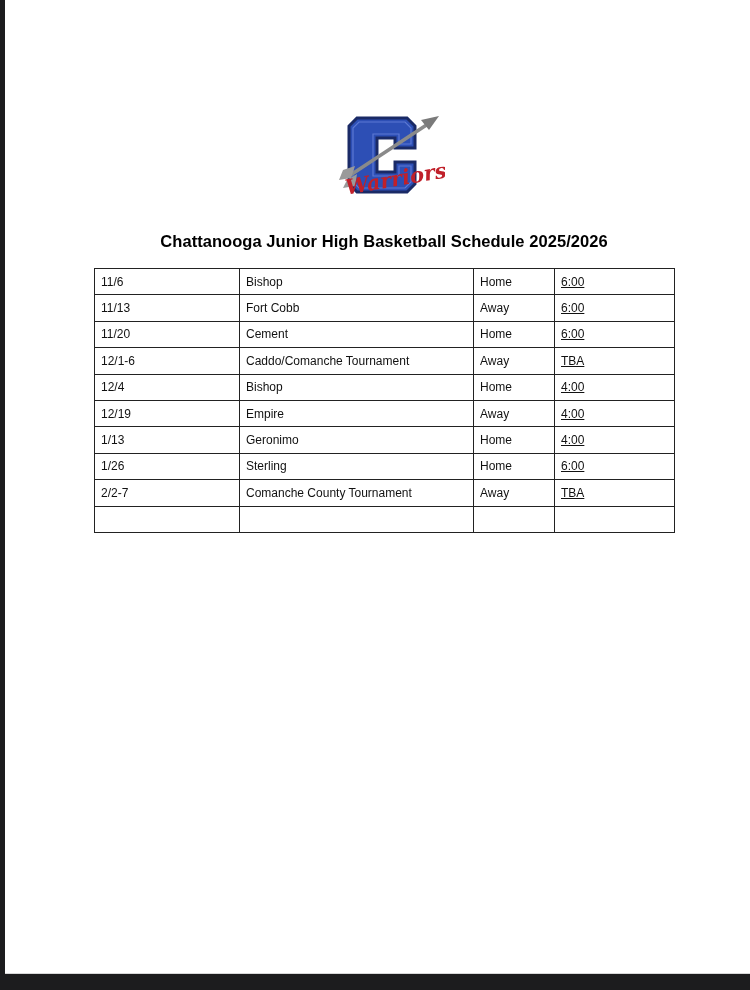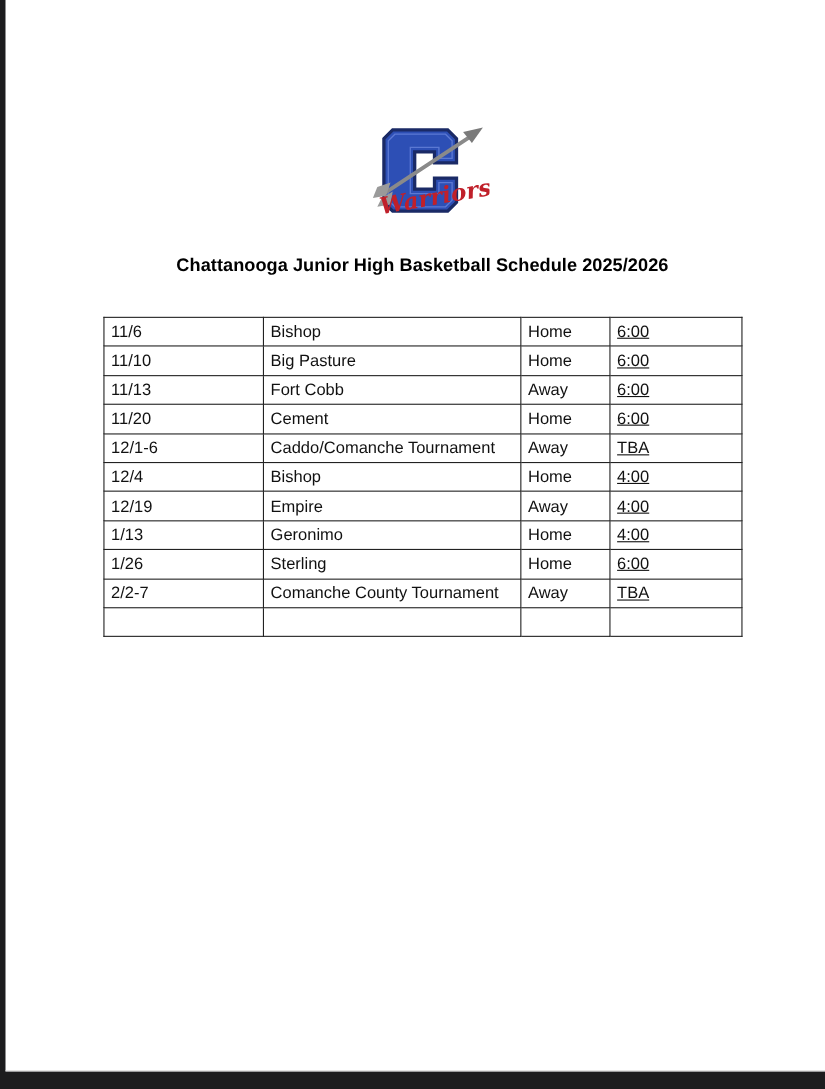--- a/index.html
+++ b/index.html
@@ -37,23 +37,23 @@
       width: 758px;
       text-align: center;
       font-weight: bold;
       font-size: 16.5px;
       color: #000;
       letter-spacing: 0.05px;
     }
     table.schedule {
       position: absolute;
       left: 89px;
-      top: 288px;
+      top: 268px;
       border-collapse: collapse;
-      font-size: 15px;
+      font-size: 12px;
       color: #111;
     }
     table.schedule td {
       border: 1.5px solid #222;
       height: 26.4px;
       padding: 0 0 0 6px;
       vertical-align: middle;
       box-sizing: border-box;
     }
     td.c-date { width: 145px; }
@@ -81,26 +81,20 @@
     <text x="10" y="80" font-family="'DejaVu Serif', serif" font-style="italic" font-weight="bold" font-size="21" fill="#c0202a" transform="rotate(-10 50 74)">Warriors</text>
   </svg>
 
   <div class="title">Chattanooga Junior High Basketball Schedule 2025/2026</div>
 
   <table class="schedule">
     <tbody>
       <tr>
         <td class="c-date">11/6</td>
         <td class="c-opp">Bishop</td>
-        <td class="c-loc">Home</td>
-        <td class="c-time">6:00</td>
-      </tr>
-      <tr>
-        <td class="c-date">11/10</td>
-        <td class="c-opp">Big Pasture</td>
         <td class="c-loc">Home</td>
         <td class="c-time">6:00</td>
       </tr>
       <tr>
         <td class="c-date">11/13</td>
         <td class="c-opp">Fort Cobb</td>
         <td class="c-loc">Away</td>
         <td class="c-time">6:00</td>
       </tr>
       <tr>

